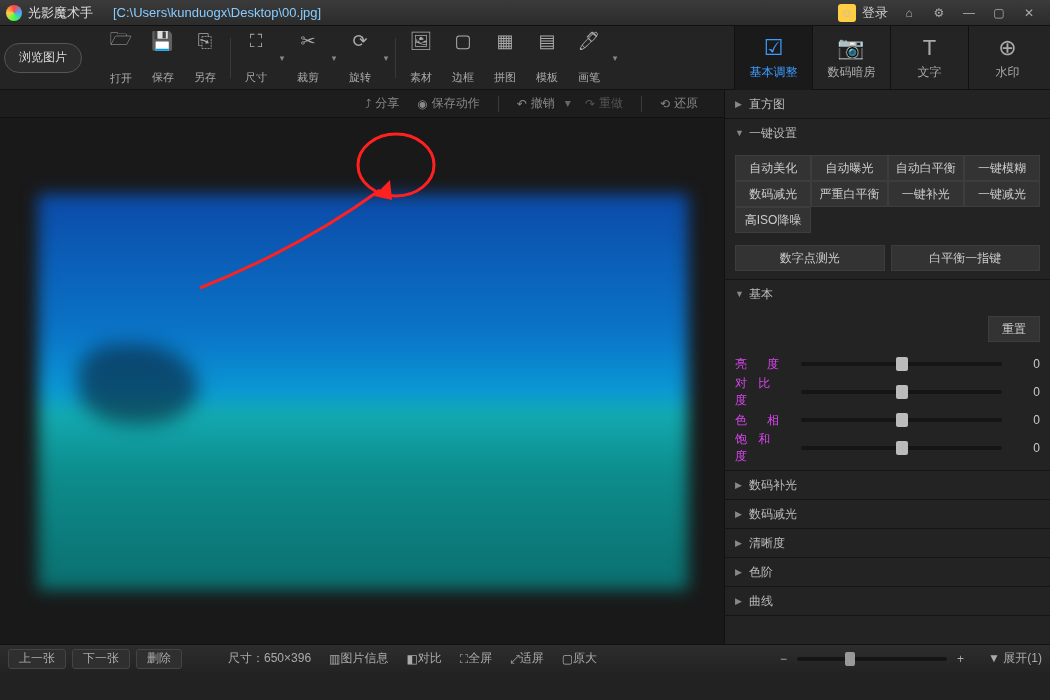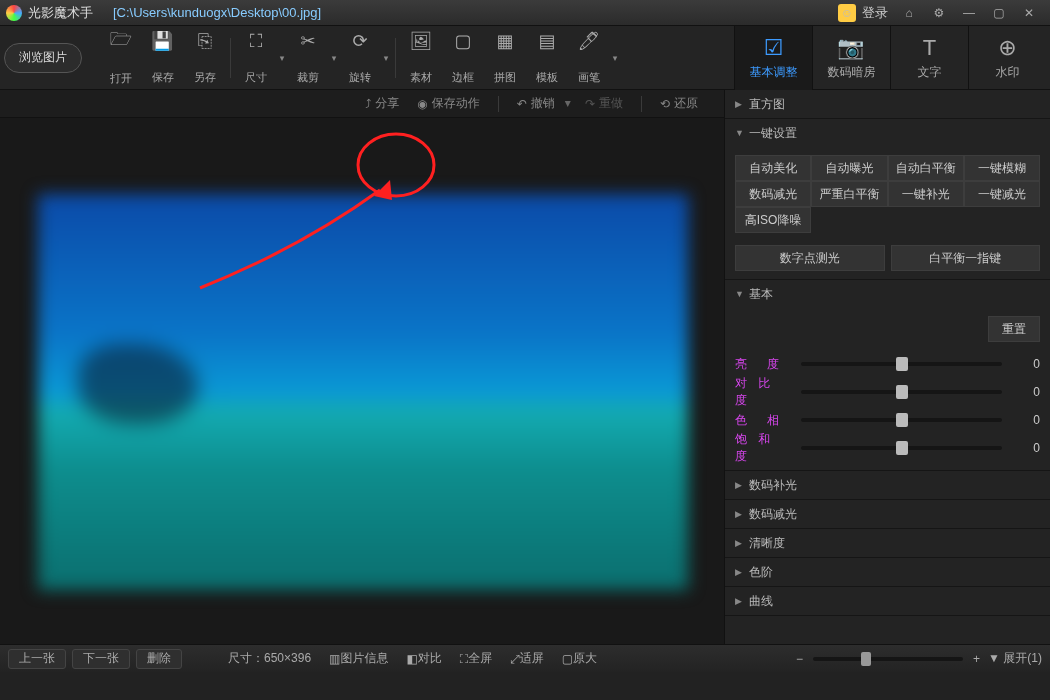--- a/index.html
+++ b/index.html
@@ -50,21 +50,21 @@
   .slider-row .sl-track{flex:1;height:4px;background:#151515;border-radius:2px;position:relative;margin:0 8px}
   .slider-row .sl-thumb{position:absolute;top:-5px;width:12px;height:14px;background:#bbb;border-radius:2px;left:calc(50% - 6px);cursor:pointer}
   .slider-row .sl-val{width:30px;text-align:right;color:#ccc}
   .statusbar{height:28px;background:linear-gradient(#2d2d2d,#232323);display:flex;align-items:center;padding:0 8px;border-top:1px solid #111;color:#aaa}
   .sbtn{height:20px;padding:0 10px;background:#2f2f2f;border:1px solid #444;border-radius:3px;display:flex;align-items:center;margin-right:6px;cursor:pointer;font-size:12px}
   .statusbar .dim{margin-left:40px}
   .statusbar .sitem2{display:flex;align-items:center;margin-left:18px;cursor:pointer}
   .statusbar .spacer{flex:1}
   .zoom-track{width:150px;height:4px;background:#151515;border-radius:2px;position:relative;margin:0 10px}
   .zoom-thumb{position:absolute;top:-5px;left:32%;width:10px;height:14px;background:#999;border-radius:2px;cursor:pointer}
-  .expand-btn{margin-left:8px;cursor:pointer}
+  .expand-btn{margin-left:24px;cursor:pointer}
   .sidepanel::-webkit-scrollbar{width:10px}
   .sidepanel::-webkit-scrollbar-thumb{background:#3a3a3a}
 </style>
 </head>
 <body>
 
 <div class="titlebar">
   <div class="logo"></div>
   <span class="title">光影魔术手</span>
   <span class="path">[C:\Users\kunduogx\Desktop\00.jpg]</span>

